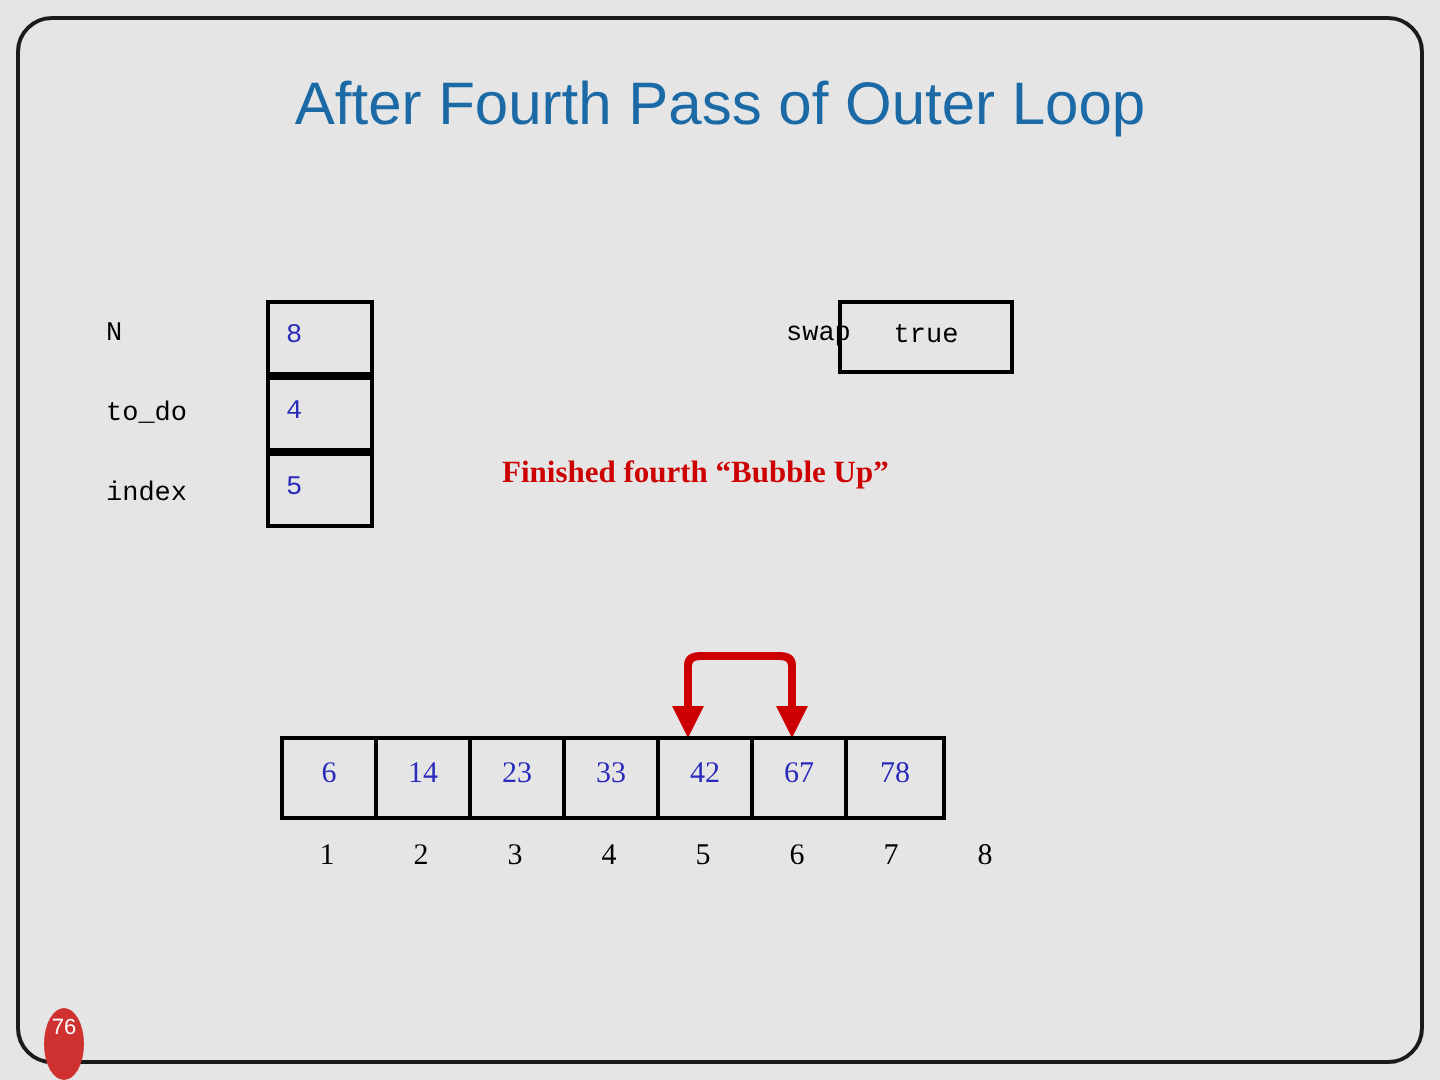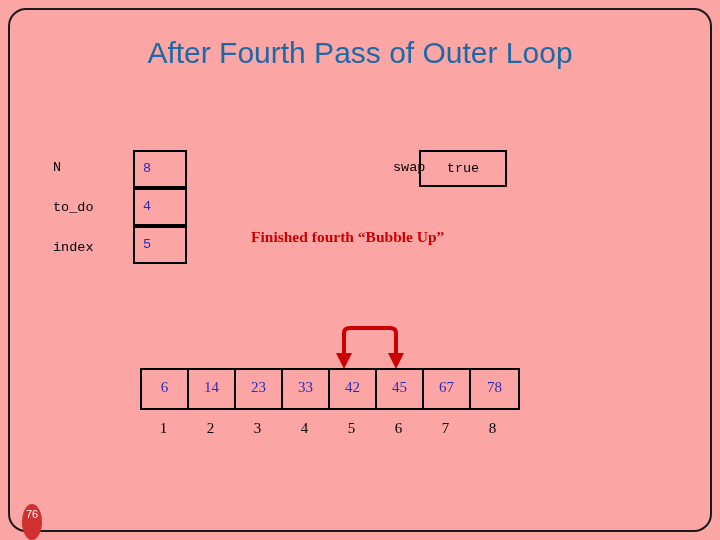--- a/index.html
+++ b/index.html
@@ -11,21 +11,21 @@
     width: 720px;
     height: 540px;
     font-family: "Liberation Sans", sans-serif;
     overflow: hidden;
   }
   #slide {
     position: relative;
     width: 720px;
     height: 540px;
     box-sizing: border-box;
-    background: #fca5a5;
+    background: #e5e5e5;
   }
   
   #frame {
     position: absolute;
     left: 8px;
     top: 8px;
     width: 704px;
     height: 524px;
     box-sizing: border-box;
     border: 2px solid #1a1a1a;
@@ -193,21 +193,20 @@
       <polygon points="58,28 74,28 66,44" fill="#cc0000"></polygon>
     </svg>
   </div>
 
   <div id="array">
     <div class="cell">6</div>
     <div class="cell">14</div>
     <div class="cell">23</div>
     <div class="cell">33</div>
     <div class="cell">42</div>
-    <div class="cell">45</div>
     <div class="cell">67</div>
     <div class="cell">78</div>
   </div>
 
   <div id="indices">
     <div class="idx">1</div>
     <div class="idx">2</div>
     <div class="idx">3</div>
     <div class="idx">4</div>
     <div class="idx">5</div>

